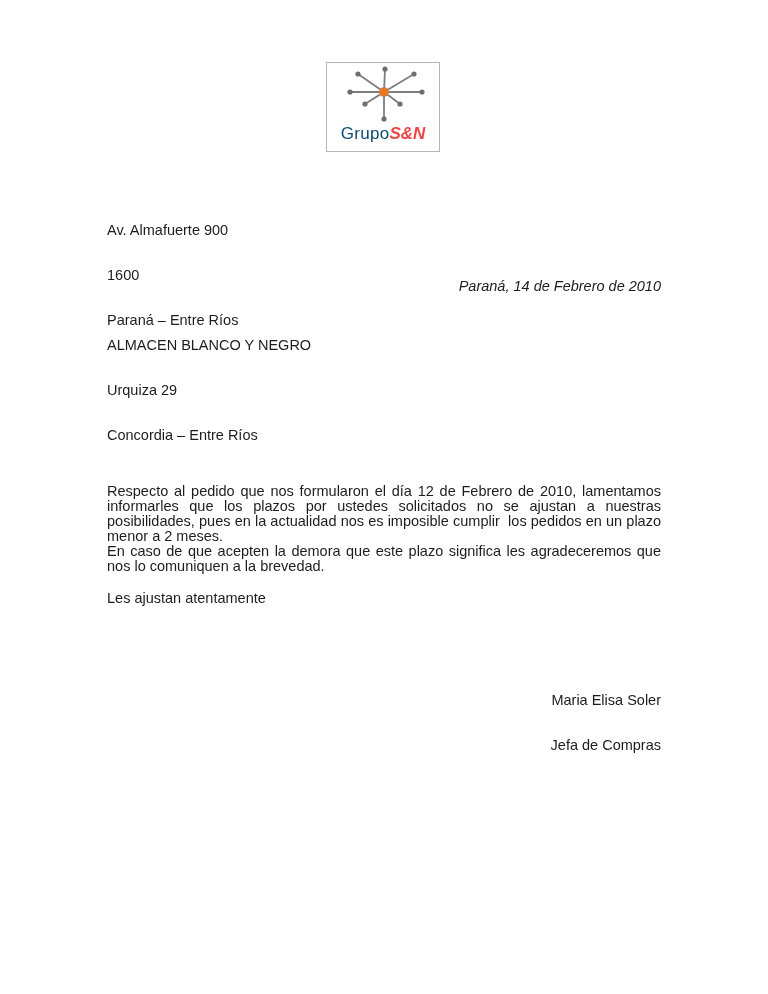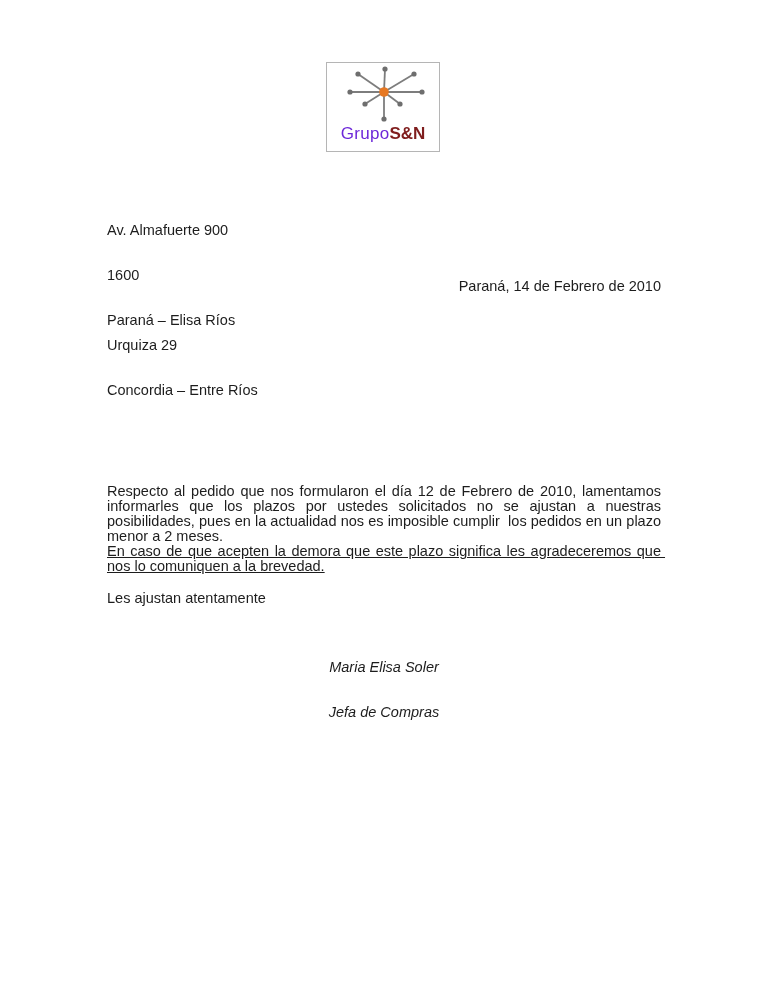--- a/index.html
+++ b/index.html
@@ -38,49 +38,50 @@
     position: absolute;
     left: 0;
     top: 61px;
     width: 112px;
     text-align: center;
     font-size: 17px;
     line-height: 19px;
     white-space: nowrap;
   }
   .logo-grupo {
-    color: #6d28d9;
+    color: #0c4a6e;
     letter-spacing: 0.3px;
   }
   .logo-sn {
-    color: #7f1d1d;
+    color: #ef4444;
     font-weight: bold;
+    font-style: italic;
   }
   
   .block {
     position: absolute;
     left: 107px;
     width: 554px;
     font-size: 14.5px;
     line-height: 15px;
     white-space: pre-wrap;
   }
   .sender    { top: 193px; }
-  .date-line { top: 279px; text-align: right; }
+  .date-line { top: 279px; text-align: right; font-style: italic; }
   .recipient { top: 308px; }
   .salutation{ top: 428px; }
   .para {
     margin: 0;
     line-height: 15px;
     text-align: justify;
   }
   .para-1 { top: 484px; }
-  .para-2 { top: 544px; text-decoration: underline; }
+  .para-2 { top: 544px; }
   .closing { top: 591px; }
-  .signature { top: 630px; text-align: center; font-style: italic; }
+  .signature { top: 663px; text-align: right; }
 </style>
 </head>
 <body>
 
 <div class="page">
 
   <div class="logo-box">
     <svg class="logo-icon" viewBox="0 0 112 62" xmlns="http://www.w3.org/2000/svg" aria-hidden="true">
       <g stroke="#7d7d7d" stroke-width="1.8">
         <line x1="57" y1="29" x2="58" y2="6"></line>
@@ -105,26 +106,27 @@
       <circle cx="57" cy="29" r="4.8" fill="#e67823"></circle>
     </svg>
     <div class="logo-text">
       <span class="logo-grupo">Grupo</span><span class="logo-sn">S&amp;N</span>
     </div>
   </div>
 
   <div class="block sender">
     <div>Av. Almafuerte 900</div>
     <div>1600</div>
-    <div>Paraná – Elisa Ríos</div>
+    <div>Paraná – Entre Ríos</div>
   </div>
 
   <div class="block date-line">Paraná, 14 de Febrero de 2010</div>
 
   <div class="block recipient">
+    <div>ALMACEN BLANCO Y NEGRO</div>
     <div>Urquiza 29</div>
     <div>Concordia – Entre Ríos</div>
   </div>
 
 
   <p class="block para para-1">Respecto al pedido que nos formularon el día 12 de Febrero de 2010, lamentamos informarles que los plazos por ustedes solicitados no se ajustan a nuestras posibilidades, pues en la actualidad nos es imposible cumplir  los pedidos en un plazo menor a 2 meses.</p>
   <p class="block para para-2">En caso de que acepten la demora que este plazo significa les agradeceremos que nos lo comuniquen a la brevedad.</p>
 
   <div class="block closing">Les ajustan atentamente</div>
 

